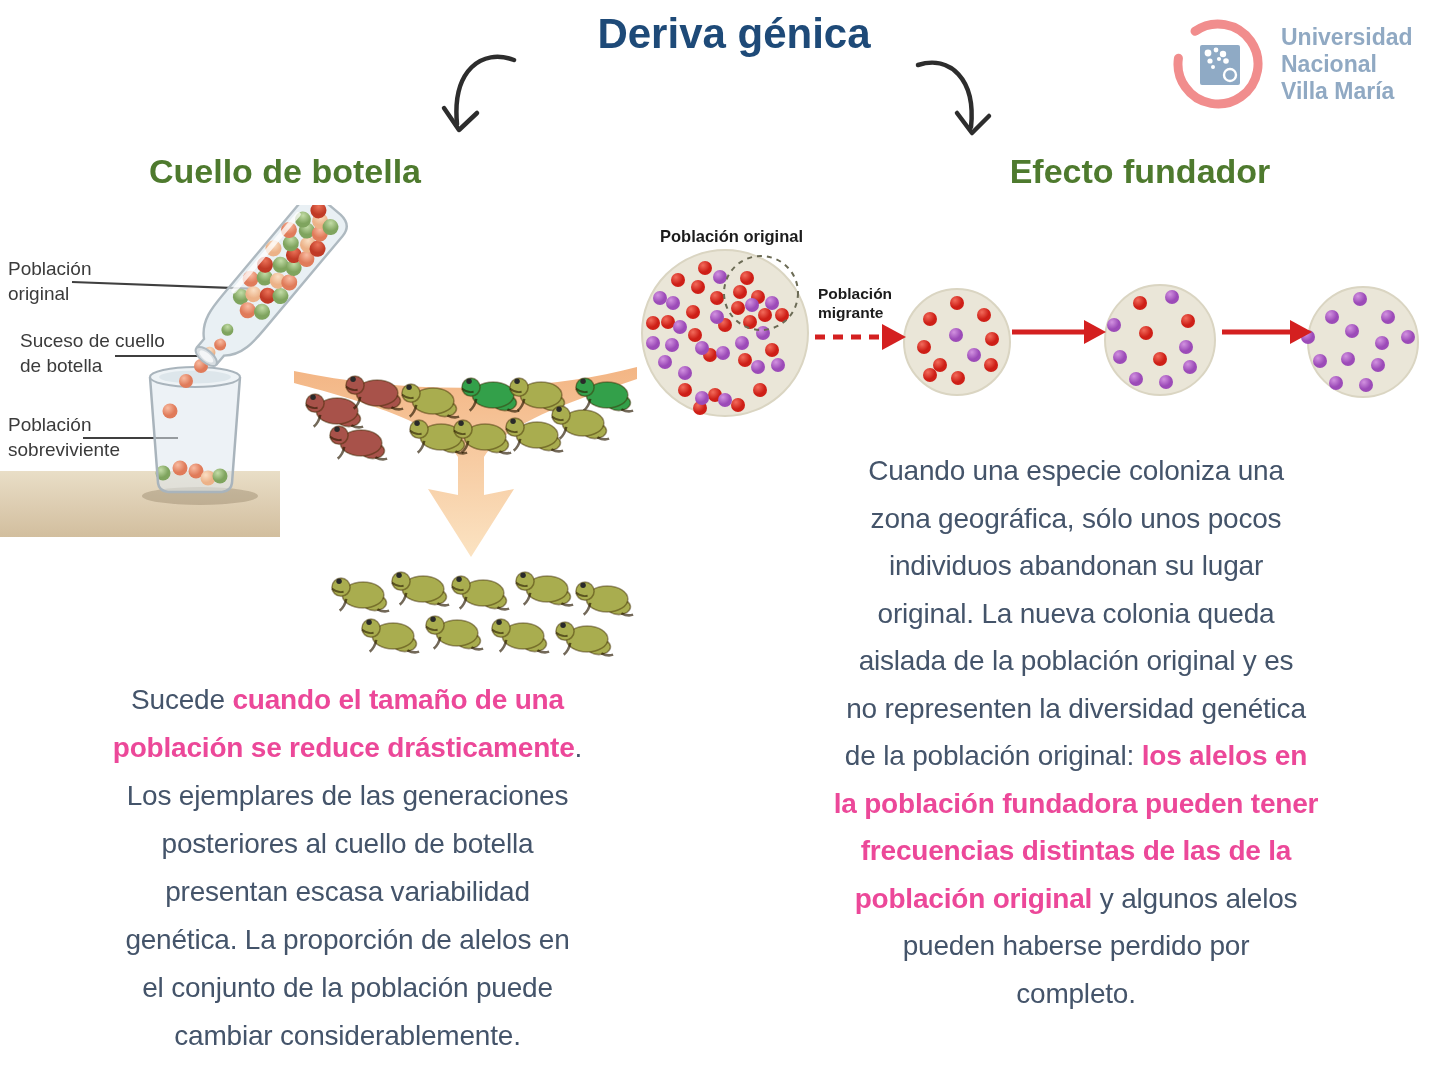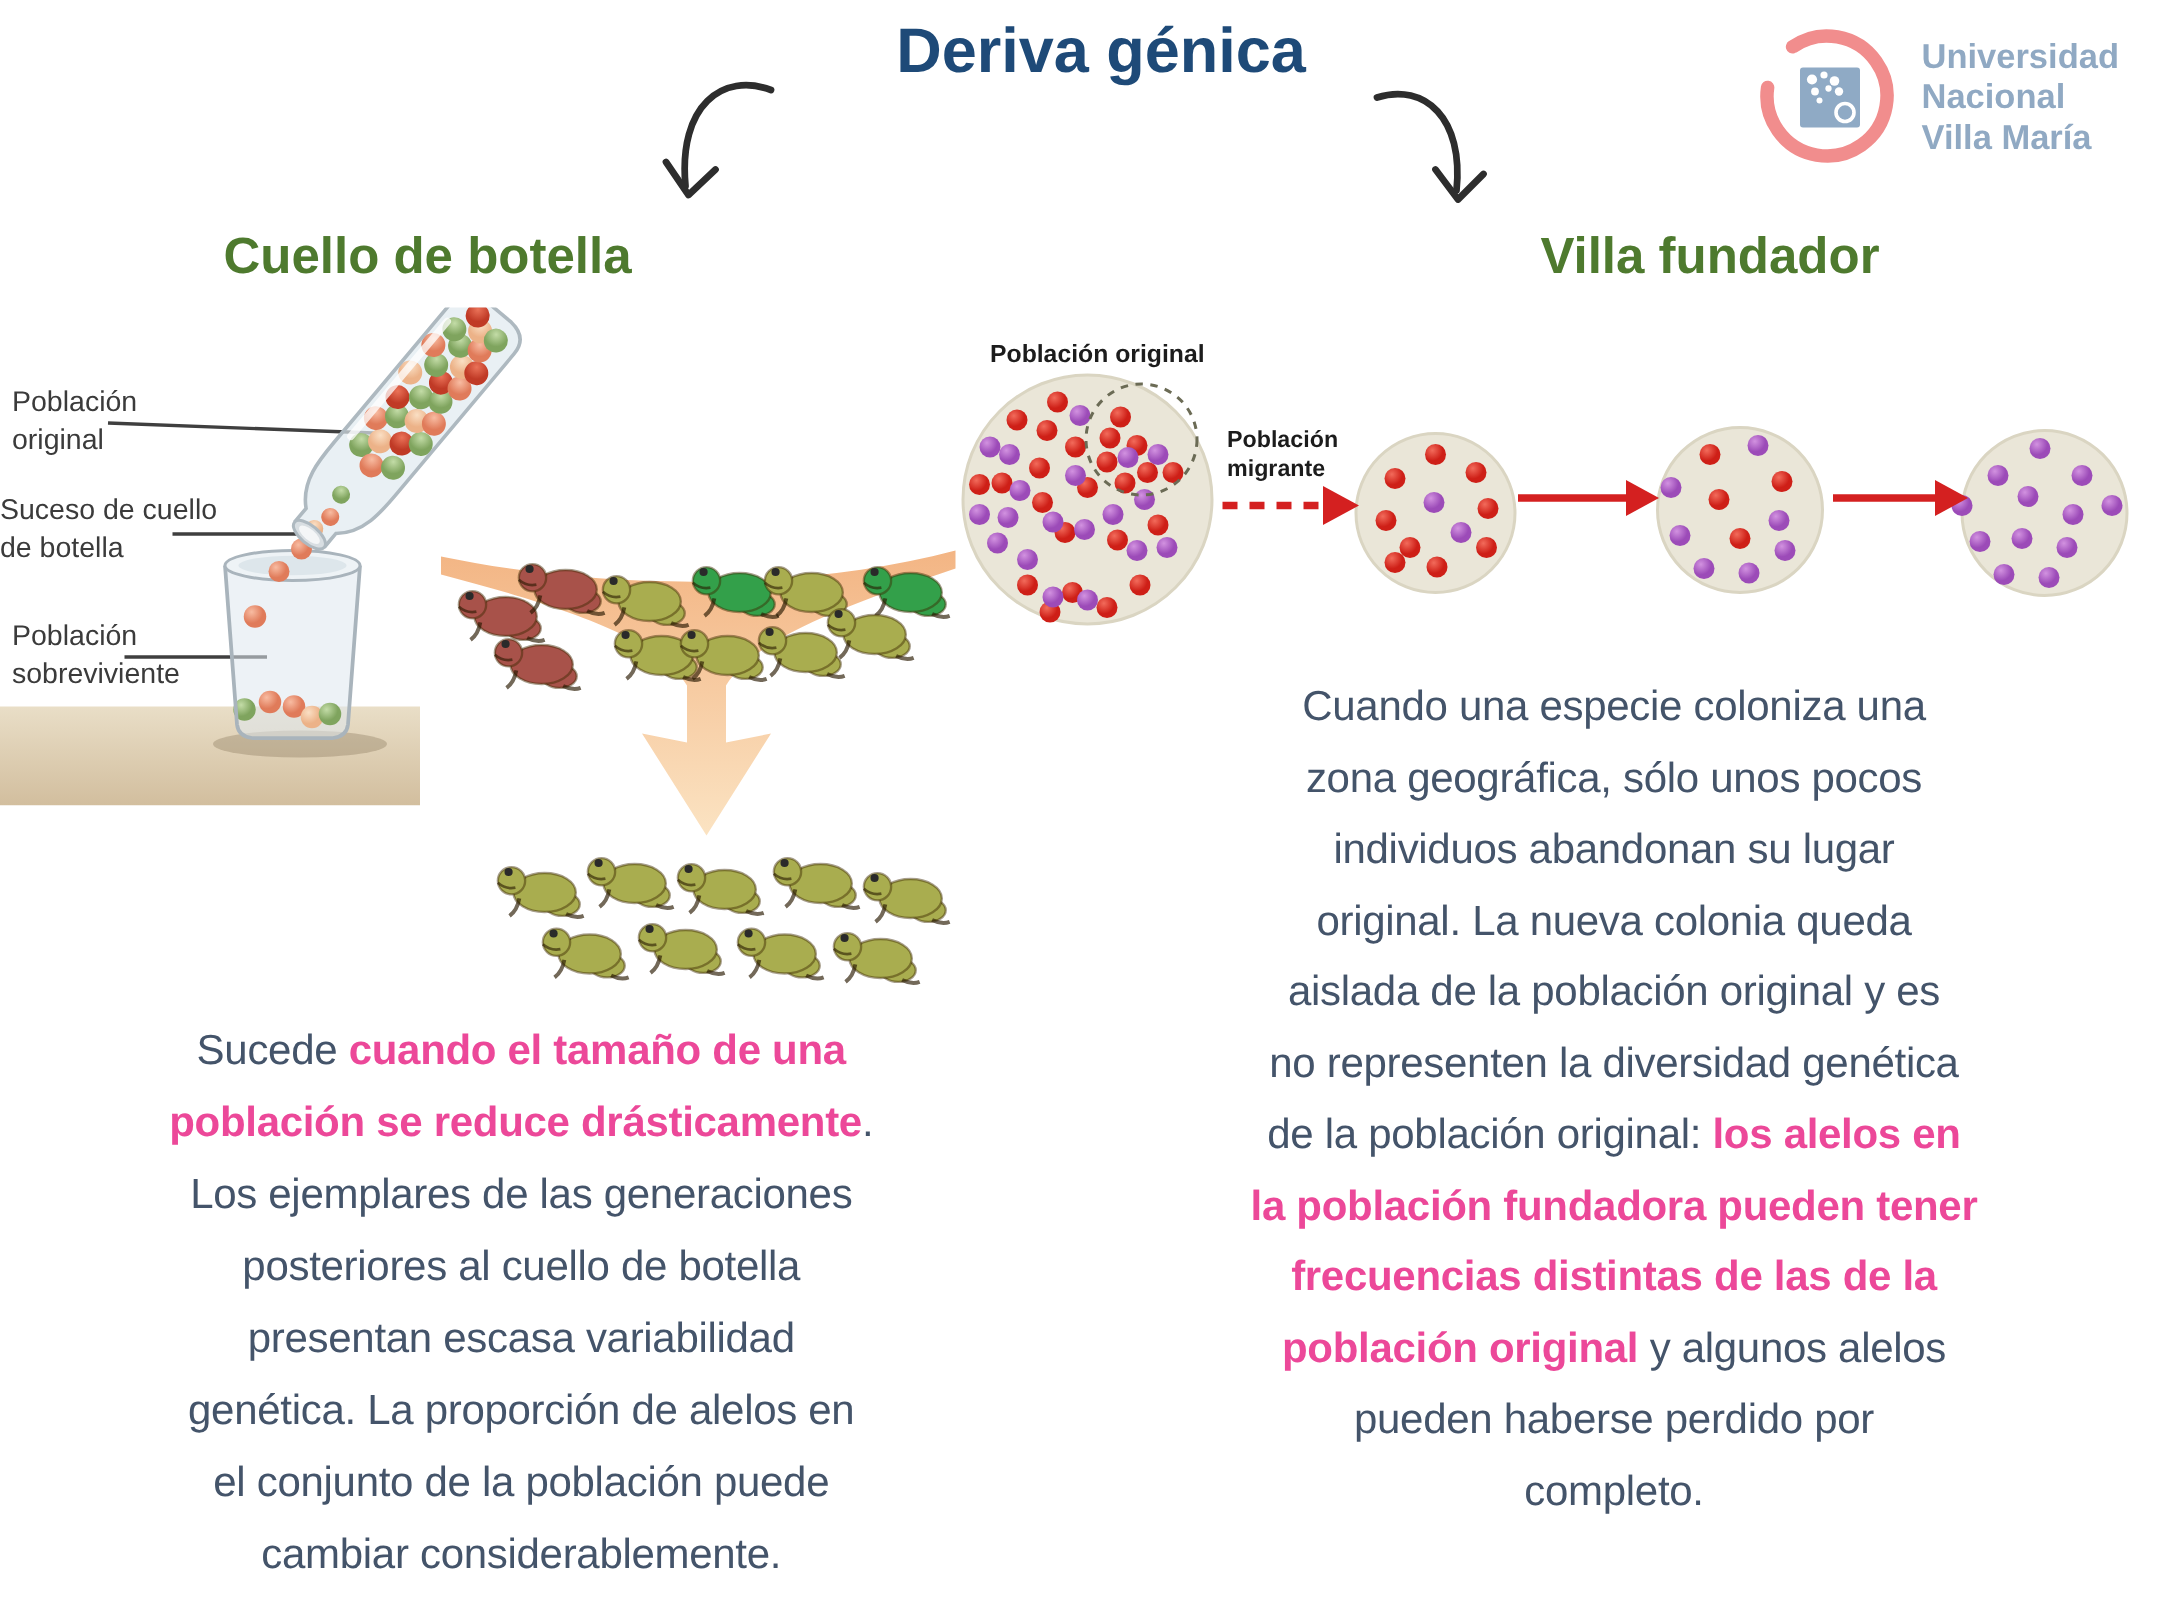--- a/index.html
+++ b/index.html
@@ -12,21 +12,21 @@
 
   .section-heading{font-size:34px;font-weight:bold;color:#4E7A2E;text-align:center;}
   #heading-left{left:30px;top:152px;width:510px;}
   #heading-right{left:885px;top:152px;width:510px;}
 
   .logo-wrap{left:1172px;top:6px;width:268px;height:116px;display:flex;align-items:center;}
   .logo-text{font-weight:bold;font-size:23px;line-height:27px;color:#90A9C3;margin-left:14px;}
 
   .dlabel{font-size:19px;color:#3B3B3B;line-height:25px;}
   #blabel-0{left:8px;top:256px;}
-  #blabel-1{left:0;top:328px;}
+  #blabel-1{left:20px;top:328px;}
   #blabel-2{left:8px;top:412px;}
 
   .flabel{font-weight:bold;color:#1C1C1C;}
   #flabel-orig{left:660px;top:227px;font-size:16.5px;}
   #flabel-mig{left:818px;top:284px;font-size:15.5px;line-height:19px;}
 
   .para{text-align:center;color:#44546A;font-size:28px;letter-spacing:-0.2px;}
   .para .pline{white-space:nowrap;}
   #para-left{left:15px;top:676px;width:665px;}
   #para-left .pline{line-height:48px;}
@@ -64,21 +64,21 @@
       <circle cx="58" cy="67" r="6" fill="none" stroke="#fff" stroke-width="2.4"></circle>
     </svg>
     <div class="logo-text">
       <div>Universidad</div>
       <div>Nacional</div>
       <div>Villa María</div>
     </div>
   </div>
 
   <div id="heading-left" class="abs section-heading">Cuello de botella</div>
-  <div id="heading-right" class="abs section-heading">Villa fundador</div>
+  <div id="heading-right" class="abs section-heading">Efecto fundador</div>
 
   <svg class="abs" style="left:0;top:205px" width="360" height="332" viewBox="0 0 360 332">
     <defs>
       <radialGradient id="bg-g" cx="35%" cy="30%">
           <stop offset="0%" stop-color="#C3DCA7"></stop>
           <stop offset="100%" stop-color="#7FA45E"></stop>
         </radialGradient>
       <radialGradient id="bg-r" cx="35%" cy="30%">
           <stop offset="0%" stop-color="#EA7258"></stop>
           <stop offset="100%" stop-color="#C03A26"></stop>

